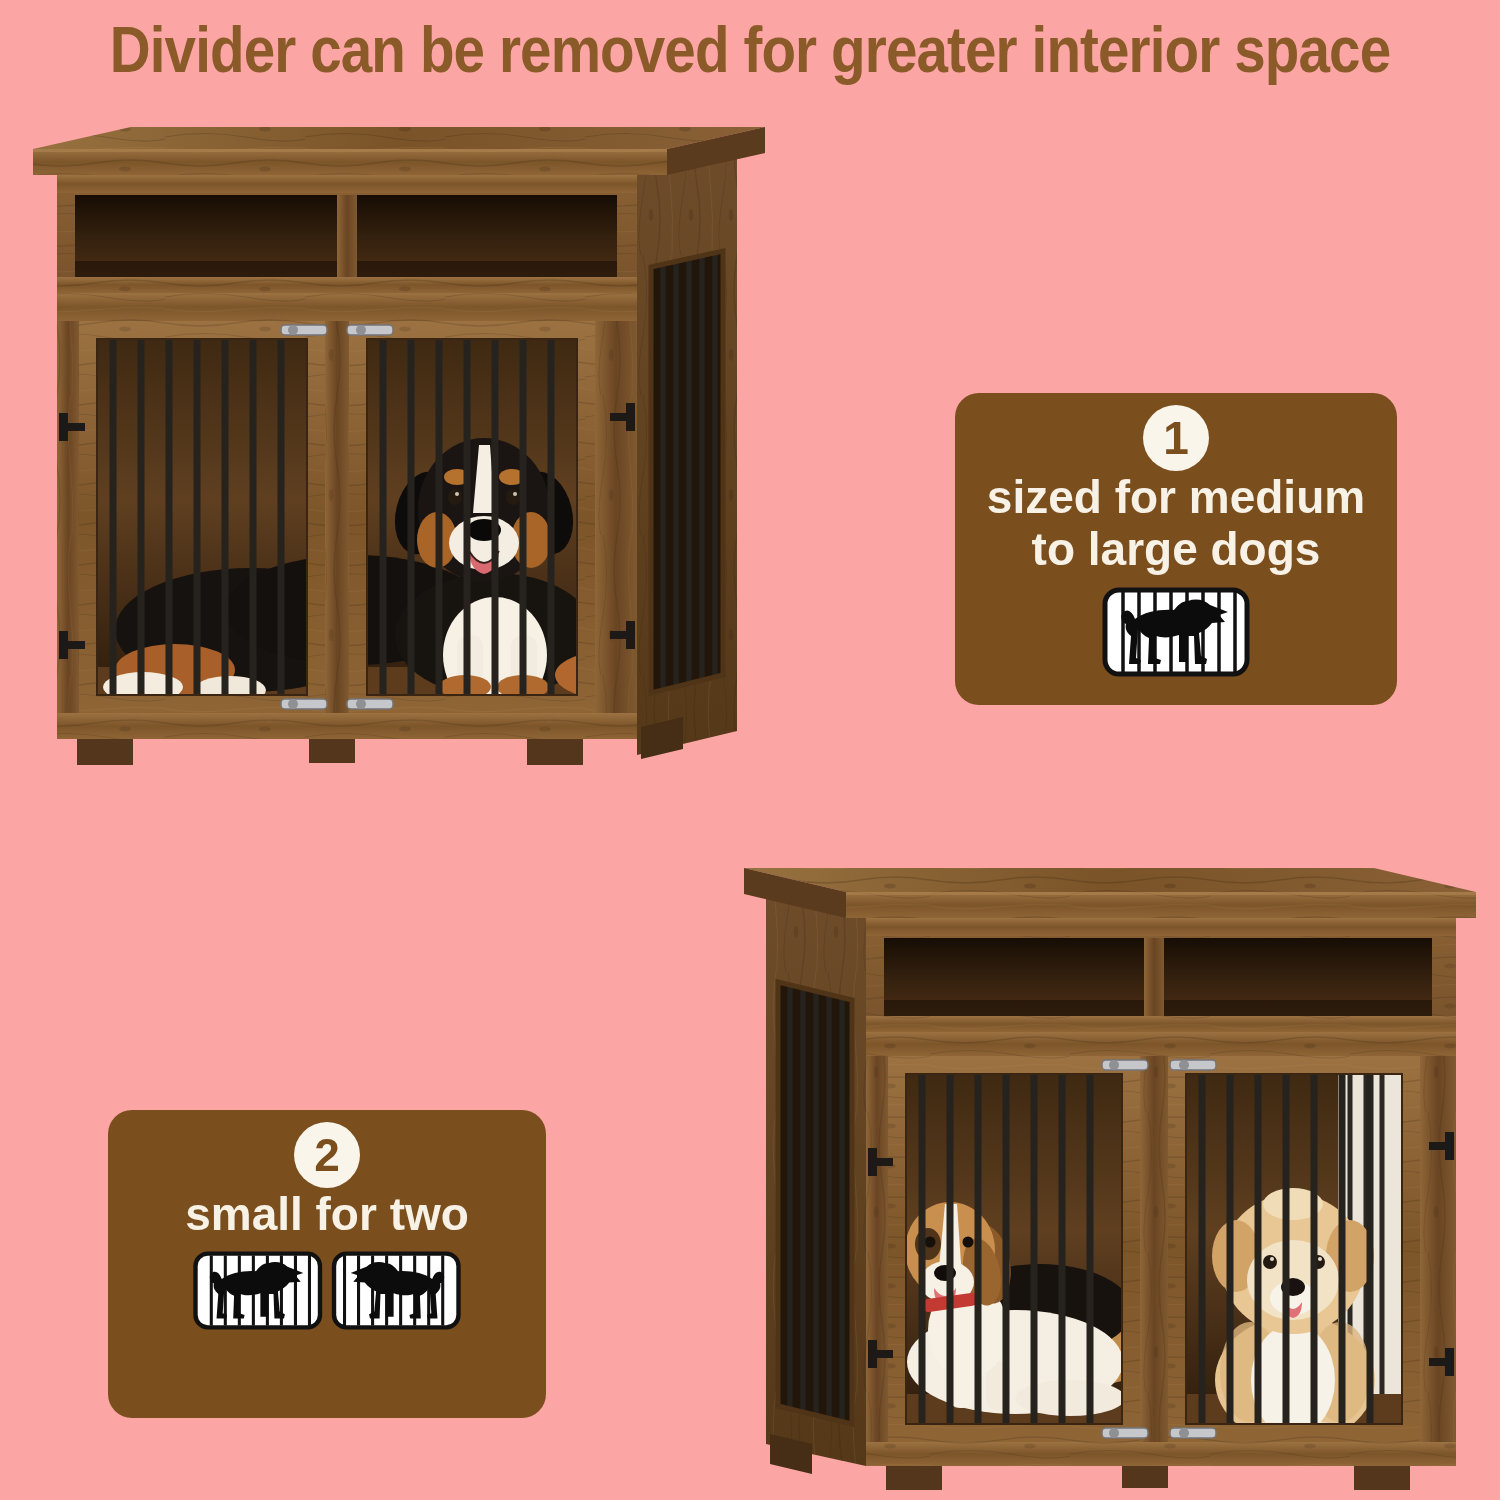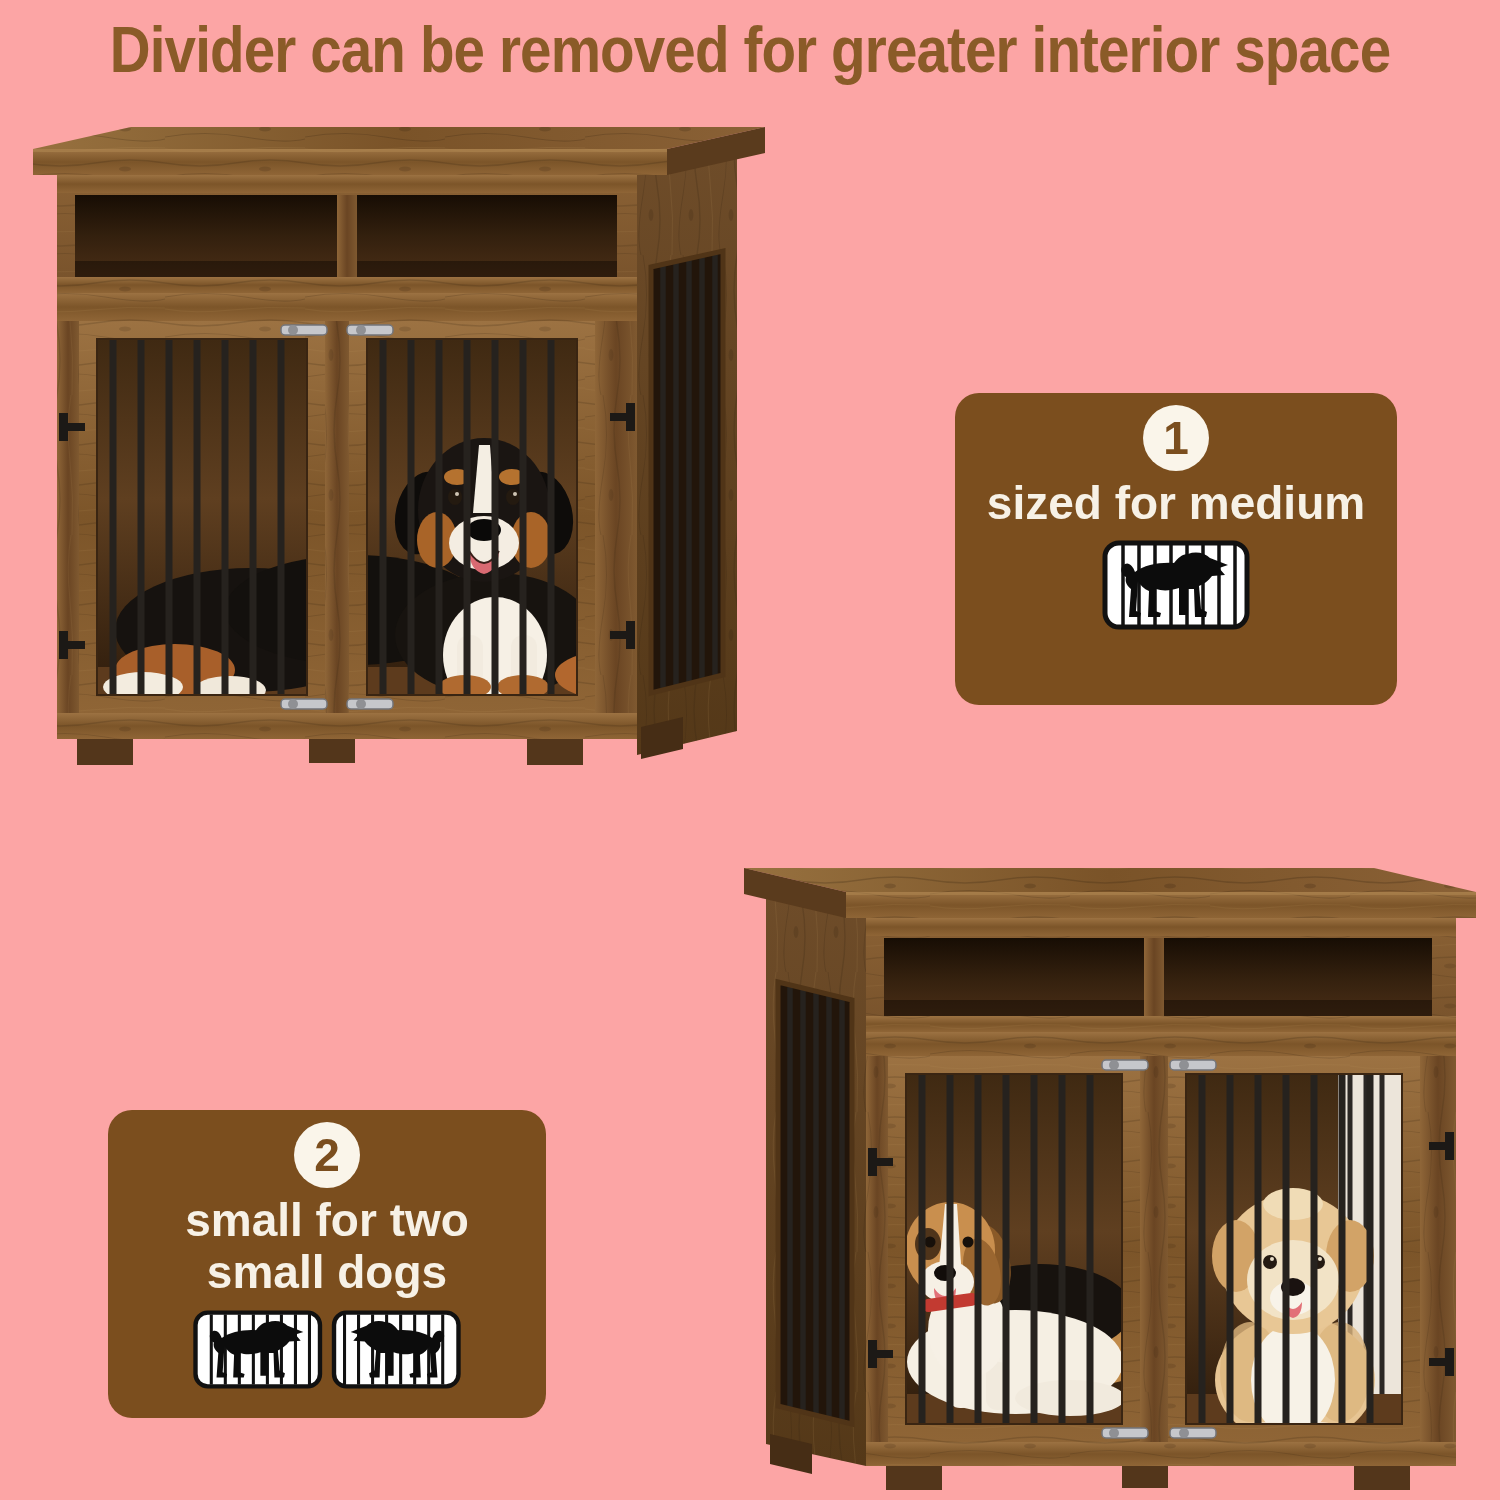--- a/index.html
+++ b/index.html
@@ -8,21 +8,21 @@
   .title{position:absolute;left:0;right:0;top:12px;margin:0;text-align:center;
          font-size:65px;font-weight:bold;letter-spacing:-1px;color:#8a5b28;
          transform:scaleX(.87);transform-origin:50% 50%;white-space:nowrap;}
   .scene{position:absolute;left:0;top:0;width:1500px;height:1500px;}
   .badge{position:absolute;border-radius:24px;display:flex;flex-direction:column;align-items:center;
          background:#7b4e1e;color:#f7f1e6;}
   .badge1{left:955px;top:393px;width:442px;height:312px;}
   .badge2{left:108px;top:1110px;width:438px;height:308px;}
   .badge-num{margin-top:12px;width:66px;height:66px;border-radius:50%;background:#faf5ea;color:#7b4e1e;
              display:flex;align-items:center;justify-content:center;font-size:46px;font-weight:bold;}
-  .badge-text{margin-top:6px;font-size:46px;font-weight:bold;line-height:1.14;text-align:center;}
+  .badge-text{font-size:46px;font-weight:bold;line-height:1.14;text-align:center;}
   .bline{display:block;}
   .badge-icon{margin-top:10px;line-height:0;}
 </style>
 </head>
 <body>
 
 <div class="canvas" style="background: #fca5a5;">
 
   <svg class="scene" viewBox="0 0 1500 1500" aria-hidden="true">
     <defs>
@@ -389,20 +389,21 @@
   </svg>
 
   <h1 class="title" style="color: rgb(138, 91, 40);">Divider can be removed for greater interior space</h1>
 
   <div class="badge badge1" style="background: rgb(123, 78, 30); color: rgb(247, 241, 230);">
     <div class="badge-num" style="background: rgb(250, 245, 234); color: rgb(123, 78, 30);">
       <span>1</span>
     </div>
     <div class="badge-text">
       <span class="bline">sized for medium</span>
+      <span class="bline">to large dogs</span>
     </div>
     <div class="badge-icon">
       <svg width="150" height="92" viewBox="0 0 150 92" aria-hidden="true">
         <g id="cage1">
           <rect x="4" y="4" width="142" height="84" rx="14" fill="#ffffff" stroke="#111111" stroke-width="5"></rect>
           <g stroke="#111111" stroke-width="3.5">
             <line x1="22" y1="6" x2="22" y2="86"></line>
               <line x1="38" y1="6" x2="38" y2="86"></line>
             <line x1="54" y1="6" x2="54" y2="86"></line>
               <line x1="70" y1="6" x2="70" y2="86"></line>
@@ -416,21 +417,20 @@
       </svg>
     </div>
   </div>
 
   <div class="badge badge2" style="background: rgb(123, 78, 30); color: rgb(247, 241, 230);">
     <div class="badge-num" style="background: rgb(250, 245, 234); color: rgb(123, 78, 30);">
       <span>2</span>
     </div>
     <div class="badge-text">
       <span class="bline">small for two</span>
-      <span class="bline">small dogs</span>
     </div>
     <div class="badge-icon">
       <svg width="270" height="81" viewBox="0 0 308 92" aria-hidden="true">
         <g id="cage2">
           <rect x="4" y="4" width="142" height="84" rx="14" fill="#ffffff" stroke="#111111" stroke-width="5"></rect>
           <g stroke="#111111" stroke-width="3.5">
             <line x1="22" y1="6" x2="22" y2="86"></line>
               <line x1="38" y1="6" x2="38" y2="86"></line>
             <line x1="54" y1="6" x2="54" y2="86"></line>
               <line x1="70" y1="6" x2="70" y2="86"></line>

